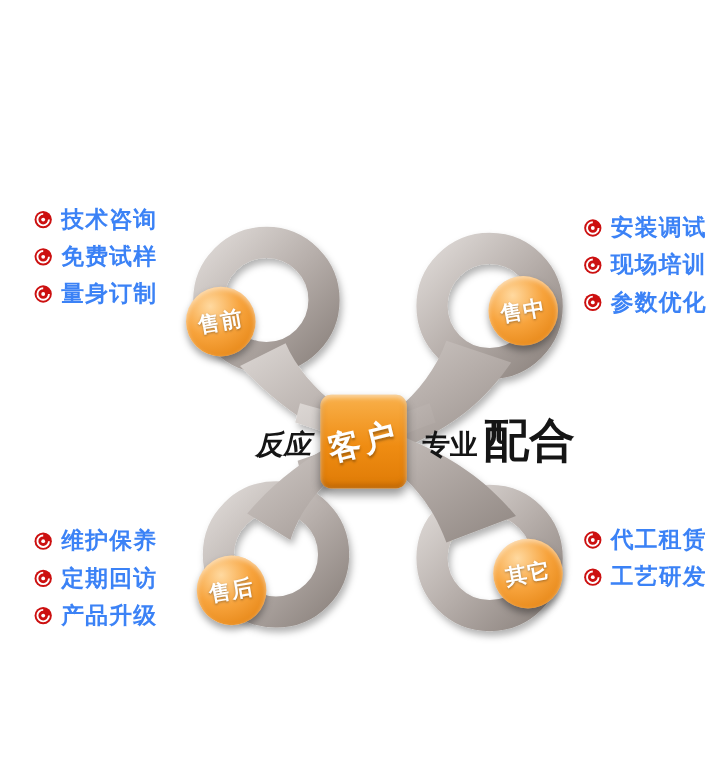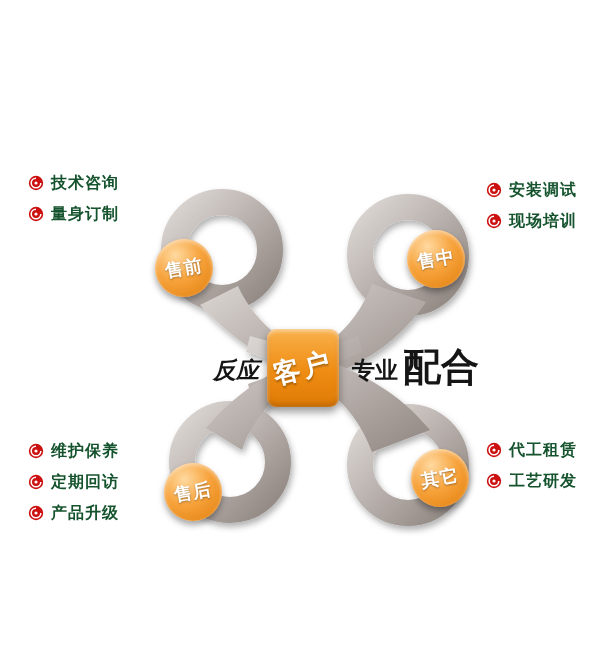--- a/index.html
+++ b/index.html
@@ -41,21 +41,21 @@
   #txt-right-small{left:352px;top:355px;font-size:23px;}
   #txt-right-large{left:403px;top:342px;font-size:38px;}
   
   .list{position:absolute;display:flex;flex-direction:column;gap:13px;}
   #list-tl{left:28px;top:174px;}
   #list-tr{left:486px;top:181px;}
   #list-bl{left:28px;top:442px;}
   #list-br{left:486px;top:441px;justify-content:space-between;}
   .list-item{display:flex;align-items:center;gap:7px;height:18px;}
   .bullet{width:16px;height:16px;flex:0 0 16px;display:inline-block;}
-  .item-label{font-size:16px;font-weight:bold;color:#14532d;white-space:nowrap;letter-spacing:1px;}
+  .item-label{font-size:19px;font-weight:bold;color:#3b82f6;white-space:nowrap;letter-spacing:1px;}
 </style>
 </head>
 <body>
 
 <div class="stage">
 
   <svg class="ribbons" viewBox="0 0 600 653">
     <defs>
       <linearGradient id="grayGrad" x1="0" y1="0" x2="1" y2="1">
         <stop offset="0" stop-color="#dcd7d4"></stop>
@@ -112,20 +112,30 @@
       <span class="item-label">技术咨询</span>
     </div>
     <div class="list-item">
       <span class="bullet">
         <svg viewBox="0 0 20 20" width="16" height="16">
             <circle cx="10" cy="10" r="9" fill="#cc1010"></circle>
             <path d="M10 4 a6 6 0 1 0 6 6" stroke="#fff" stroke-width="2" fill="none"></path>
             <circle cx="10" cy="10" r="2" fill="#fff"></circle>
           </svg>
       </span>
+      <span class="item-label">免费试样</span>
+    </div>
+    <div class="list-item">
+      <span class="bullet">
+        <svg viewBox="0 0 20 20" width="16" height="16">
+            <circle cx="10" cy="10" r="9" fill="#cc1010"></circle>
+            <path d="M10 4 a6 6 0 1 0 6 6" stroke="#fff" stroke-width="2" fill="none"></path>
+            <circle cx="10" cy="10" r="2" fill="#fff"></circle>
+          </svg>
+      </span>
       <span class="item-label">量身订制</span>
     </div>
   </div>
 
   <div class="list" id="list-tr">
     <div class="list-item">
       <span class="bullet">
         <svg viewBox="0 0 20 20" width="16" height="16">
             <circle cx="10" cy="10" r="9" fill="#cc1010"></circle>
             <path d="M10 4 a6 6 0 1 0 6 6" stroke="#fff" stroke-width="2" fill="none"></path>
@@ -137,20 +147,30 @@
     <div class="list-item">
       <span class="bullet">
         <svg viewBox="0 0 20 20" width="16" height="16">
             <circle cx="10" cy="10" r="9" fill="#cc1010"></circle>
             <path d="M10 4 a6 6 0 1 0 6 6" stroke="#fff" stroke-width="2" fill="none"></path>
             <circle cx="10" cy="10" r="2" fill="#fff"></circle>
           </svg>
       </span>
       <span class="item-label">现场培训</span>
     </div>
+    <div class="list-item">
+      <span class="bullet">
+        <svg viewBox="0 0 20 20" width="16" height="16">
+            <circle cx="10" cy="10" r="9" fill="#cc1010"></circle>
+            <path d="M10 4 a6 6 0 1 0 6 6" stroke="#fff" stroke-width="2" fill="none"></path>
+            <circle cx="10" cy="10" r="2" fill="#fff"></circle>
+          </svg>
+      </span>
+      <span class="item-label">参数优化</span>
+    </div>
   </div>
 
   <div class="list" id="list-bl">
     <div class="list-item">
       <span class="bullet">
         <svg viewBox="0 0 20 20" width="16" height="16">
             <circle cx="10" cy="10" r="9" fill="#cc1010"></circle>
             <path d="M10 4 a6 6 0 1 0 6 6" stroke="#fff" stroke-width="2" fill="none"></path>
             <circle cx="10" cy="10" r="2" fill="#fff"></circle>
           </svg>

